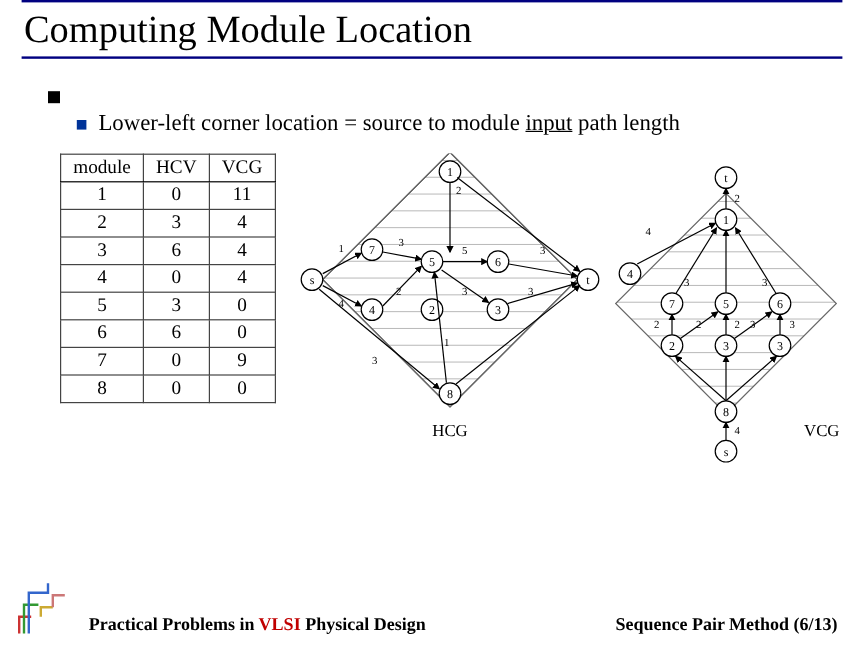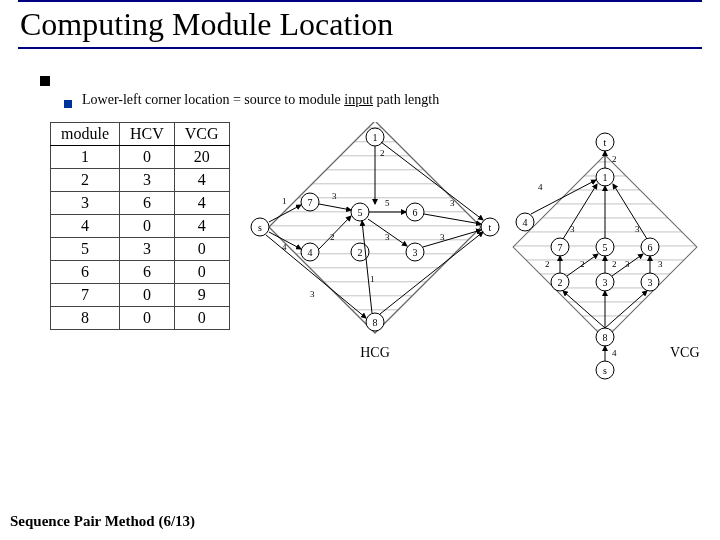--- a/index.html
+++ b/index.html
@@ -38,21 +38,21 @@
     width: 10px;
     height: 10px;
     background: #000;
     flex: 0 0 auto;
     margin-top: 9px;
   }
   .sub-row {
     display: flex;
     align-items: flex-start;
     gap: 10px;
-    font-size: 14px;
+    font-size: 19px;
     margin-left: 24px;
     margin-top: 6px;
   }
   .sub-bullet {
     width: 8px;
     height: 8px;
     background: #003399;
     flex: 0 0 auto;
     margin-top: 8px;
   }
@@ -127,21 +127,21 @@
           <tr>
         <th>module</th>
         <th>HCV</th>
         <th>VCG</th>
       </tr>
         </thead>
       <tbody>
         <tr>
             <td>1</td>
             <td>0</td>
-            <td>20</td>
+            <td>11</td>
           </tr>
         <tr>
             <td>2</td>
             <td>3</td>
             <td>4</td>
           </tr>
         <tr>
             <td>3</td>
             <td>6</td>
             <td>4</td>
@@ -299,14 +299,28 @@
           <text x="135" y="100">3</text>
         </g>
         <text x="170" y="225" class="diag-caption">VCG</text>
       </svg>
 
     </div>
   </div>
 </div>
 
 <div class="footer">
+  <div class="left">
+    <svg class="deco" viewBox="0 0 56 46">
+      <g stroke-width="2" fill="none">
+        <polyline points="6,44 6,30 16,30" stroke="#c33"></polyline>
+        <polyline points="10,44 10,20 22,20" stroke="#393"></polyline>
+        <polyline points="14,44 14,10 30,10 30,2" stroke="#36c"></polyline>
+        <polyline points="24,30 24,22 34,22" stroke="#ca3"></polyline>
+        <polyline points="34,22 34,12 44,12" stroke="#c77"></polyline>
+      </g>
+    </svg>
+    <div>
+      <span>Practical Problems in </span><span class="vlsi">VLSI</span><span> Physical Design</span>
+    </div>
+  </div>
   <div>Sequence Pair Method (6/13)</div>
 </div>
 
 </body></html>

